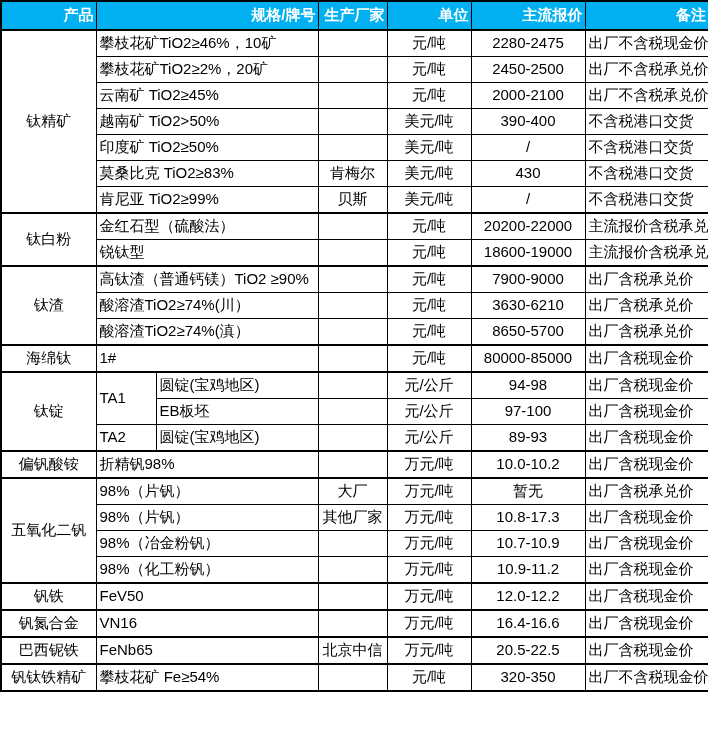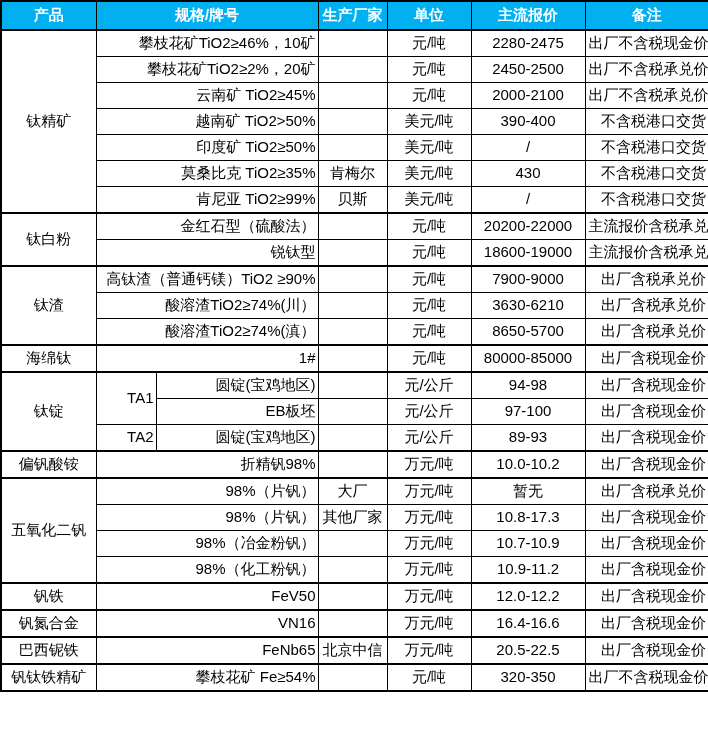--- a/index.html
+++ b/index.html
@@ -4,24 +4,24 @@
 <style>
   html,body{margin:0;padding:0;background:#ffffff;}
   body{width:708px;height:731px;overflow:hidden;
        font-family:"Liberation Sans","DejaVu Sans",sans-serif;color:#000;}
   table.price{border-collapse:collapse;table-layout:fixed;width:708px;
               border:2px solid #000;}
   .price th,.price td{border:1px solid #000;height:25px;padding:0 2px;
               font-size:15px;line-height:1.1;overflow:hidden;white-space:nowrap;
               vertical-align:middle;}
   .price thead th{background:var(--hdr-bg,#00B0F0);color:#fff;font-weight:bold;
-              height:27px;font-size:15px;text-align:center;
+              height:27px;font-size:15px;text-align:right;
               border-bottom:2px solid #000;}
   td.c{text-align:center;}
-  td.l{text-align:right;padding-left:3px;}
+  td.l{text-align:left;padding-left:3px;}
   tr.gs td{border-top:2px solid #000;}
 </style>
 </head>
 <body>
 
 <table class="price">
   <colgroup>
     <col style="width:95px">
       <col style="width:60px">
       <col style="width:162px">
@@ -71,21 +71,21 @@
       <td class="l">不含税港口交货</td>
     </tr>
     <tr>
       <td colspan="2" class="l">印度矿 TiO2≥50%</td>
       <td class="c"></td>
       <td class="c">美元/吨</td>
       <td class="c">/</td>
       <td class="l">不含税港口交货</td>
     </tr>
     <tr>
-      <td colspan="2" class="l">莫桑比克 TiO2≥35%</td>
+      <td colspan="2" class="l">莫桑比克 TiO2≥83%</td>
       <td class="c">肯梅尔</td>
       <td class="c">美元/吨</td>
       <td class="c">430</td>
       <td class="l">不含税港口交货</td>
     </tr>
     <tr>
       <td colspan="2" class="l">肯尼亚 TiO2≥99%</td>
       <td class="c">贝斯</td>
       <td class="c">美元/吨</td>
       <td class="c">/</td>

